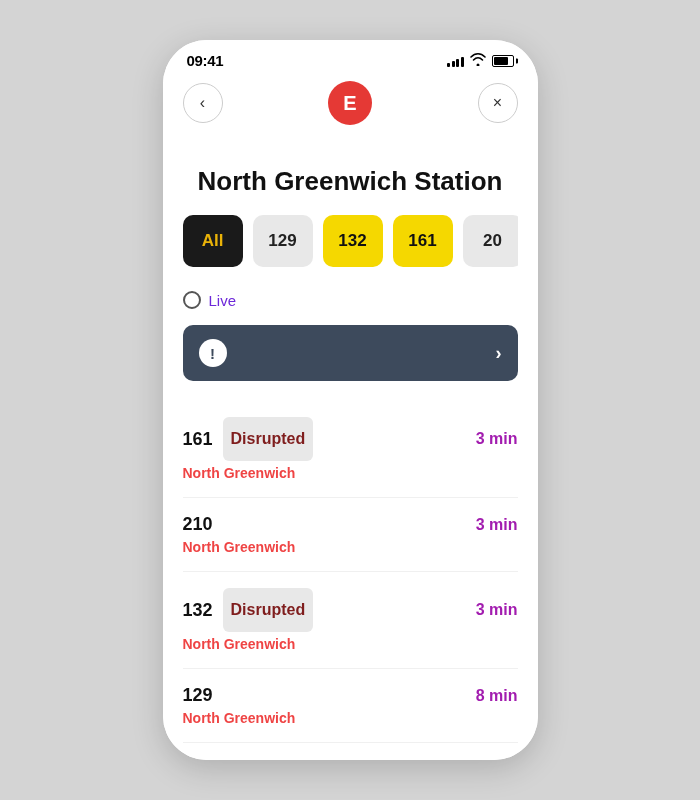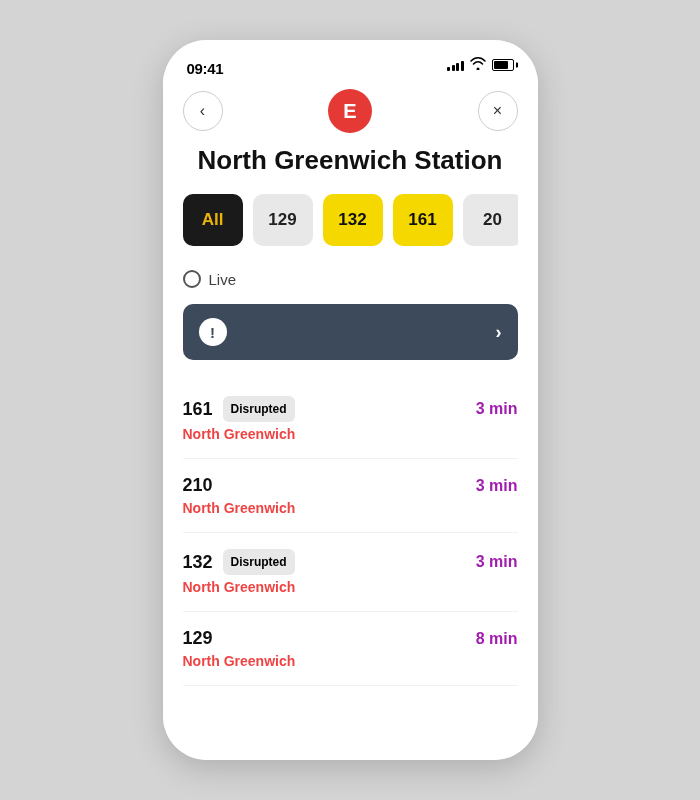--- a/index.html
+++ b/index.html
@@ -31,21 +31,20 @@
       justify-content: space-between;
       align-items: center;
       padding: 12px 24px 4px 24px;
       background: #fff;
     }
 
     .status-time {
       font-size: 15px;
       font-weight: 600;
       letter-spacing: -0.3px;
-      margin-top: 8px;
     }
 
     .status-icons {
       display: flex;
       align-items: center;
       gap: 6px;
     }
 
     .signal-bars {
       display: flex;
@@ -140,20 +139,21 @@
       padding: 0 20px;
     }
 
     .station-title {
       font-size: 26px;
       font-weight: 800;
       color: #111;
       text-align: center;
       margin-bottom: 18px;
       line-height: 1.2;
+      margin-top: 29px;
     }
 
     
     .route-tabs {
       display: flex;
       gap: 10px;
       margin-bottom: 20px;
       overflow-x: auto;
       padding-bottom: 4px;
       scrollbar-width: none;
@@ -201,21 +201,21 @@
     .live-circle {
       width: 18px;
       height: 18px;
       border-radius: 50%;
       border: 2px solid #555;
       background: #fff;
     }
 
     .live-label {
       font-size: 15px;
-      color: #404040;
+      color: #6d28d9;
       font-weight: 500;
     }
 
     
     .disruption-banner {
       display: flex;
       align-items: center;
       justify-content: space-between;
       background: #3d4a5c;
       border-radius: 10px;
@@ -282,24 +282,24 @@
     }
 
     .route-number {
       font-size: 18px;
       font-weight: 800;
       color: #111;
     }
 
     .disrupted-badge {
       background: #e8e8e8;
-      color: #000000;
-      font-size: 12px;
+      color: #7f1d1d;
+      font-size: 16px;
       font-weight: 600;
-      padding: 6px 8px;
+      padding: 13px 8px;
       border-radius: 6px;
     }
 
     .arrival-time {
       font-size: 16px;
       font-weight: 600;
       color: #a21caf;
     }
 
     .arrival-destination {

